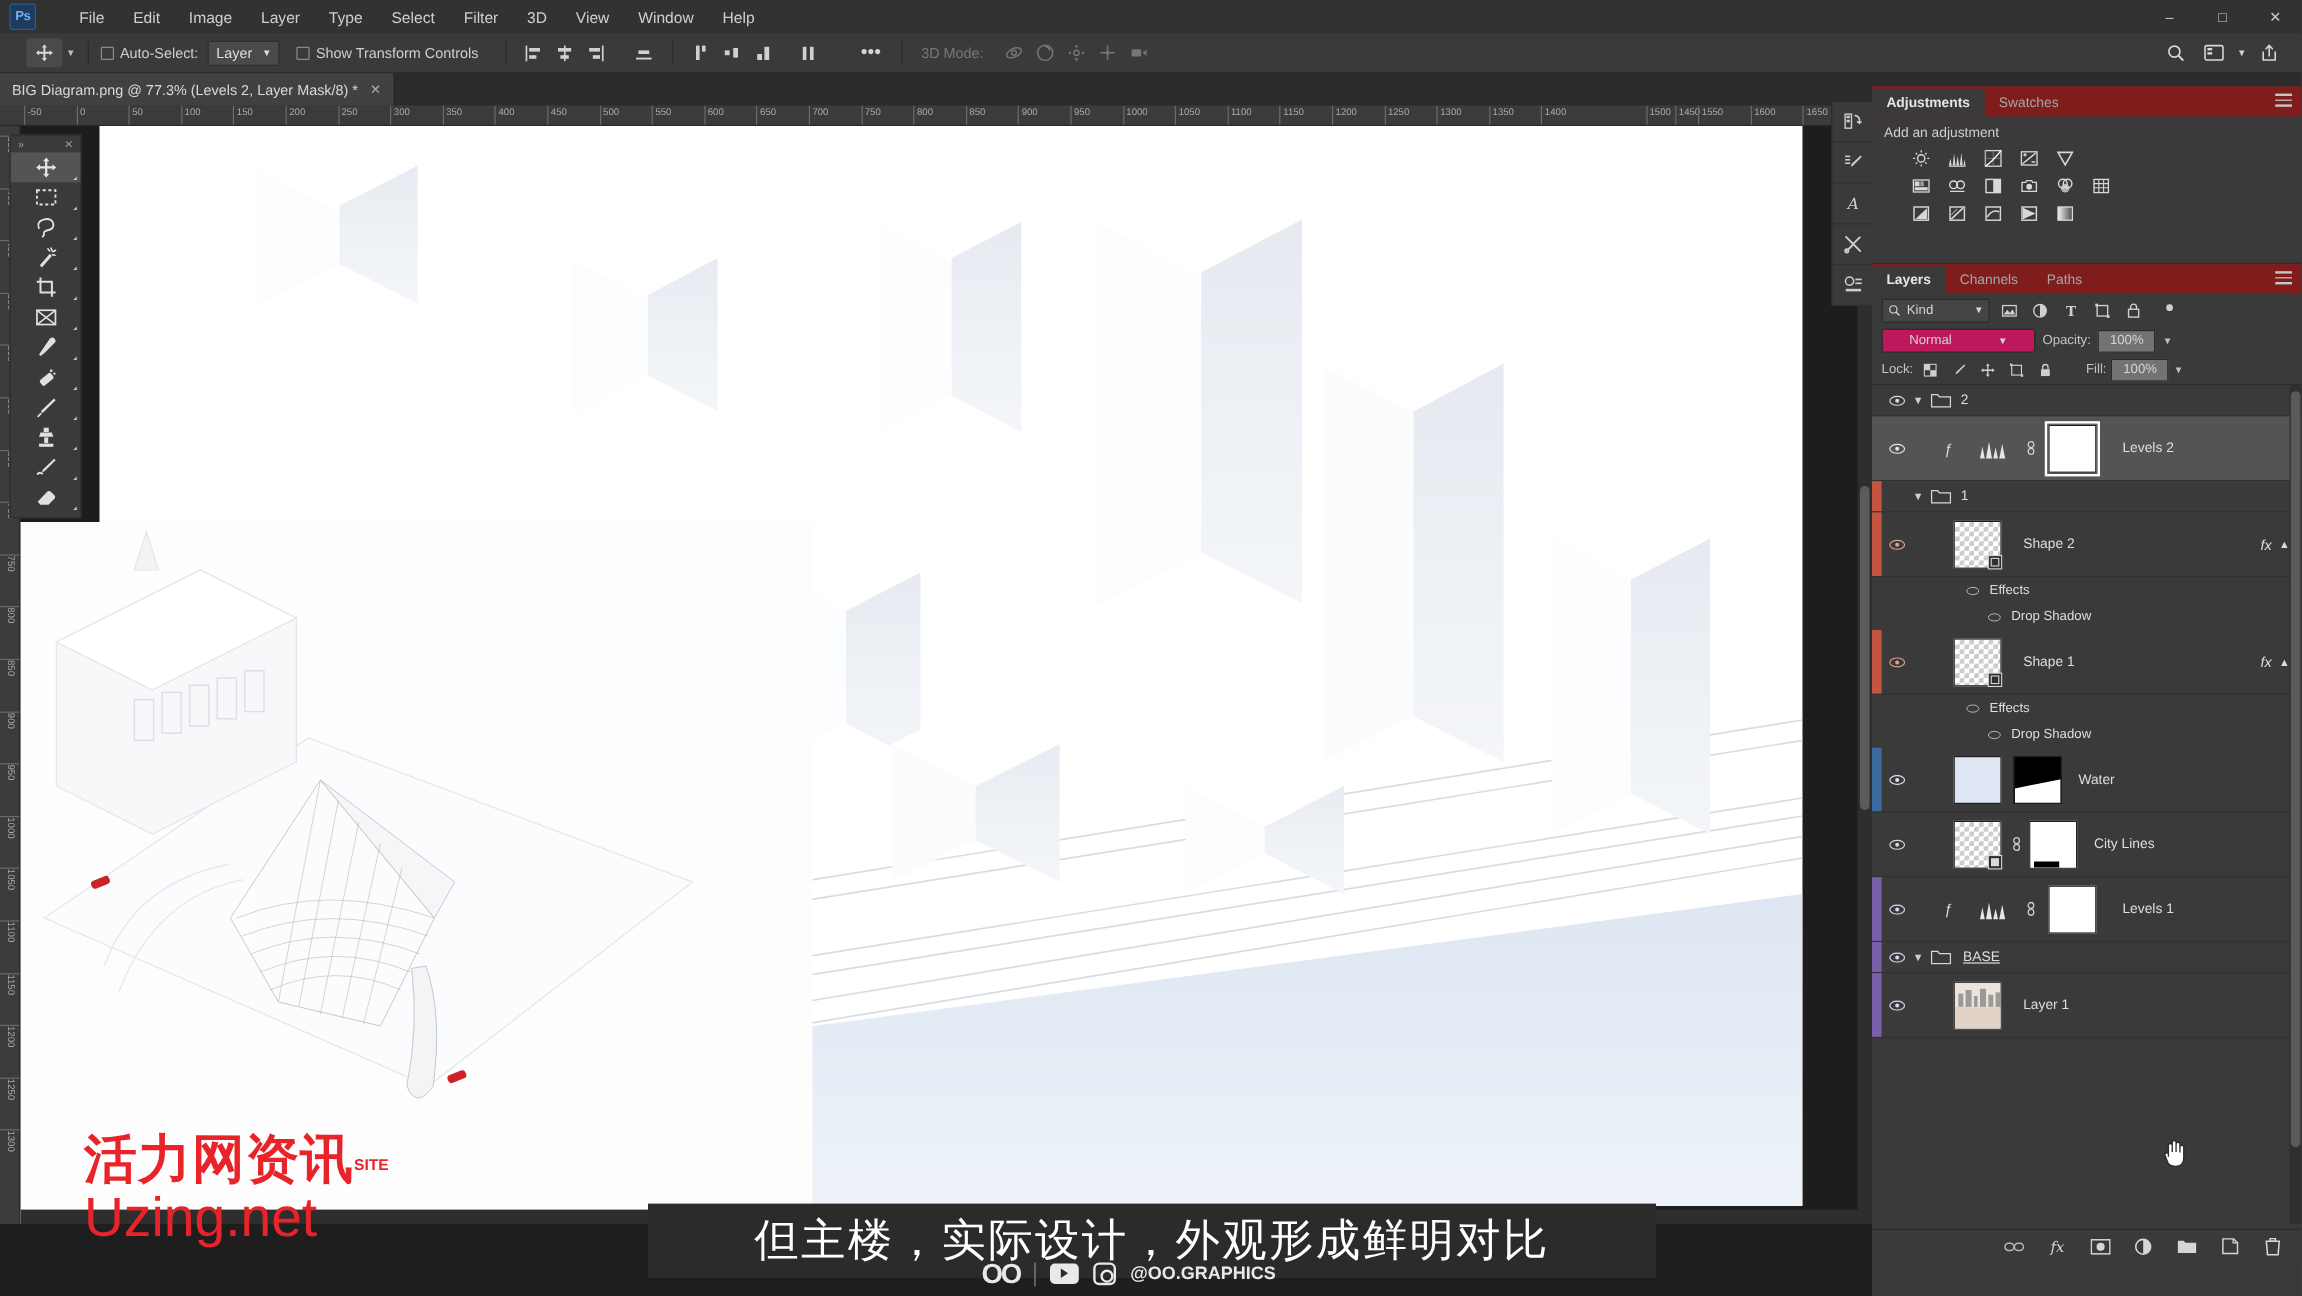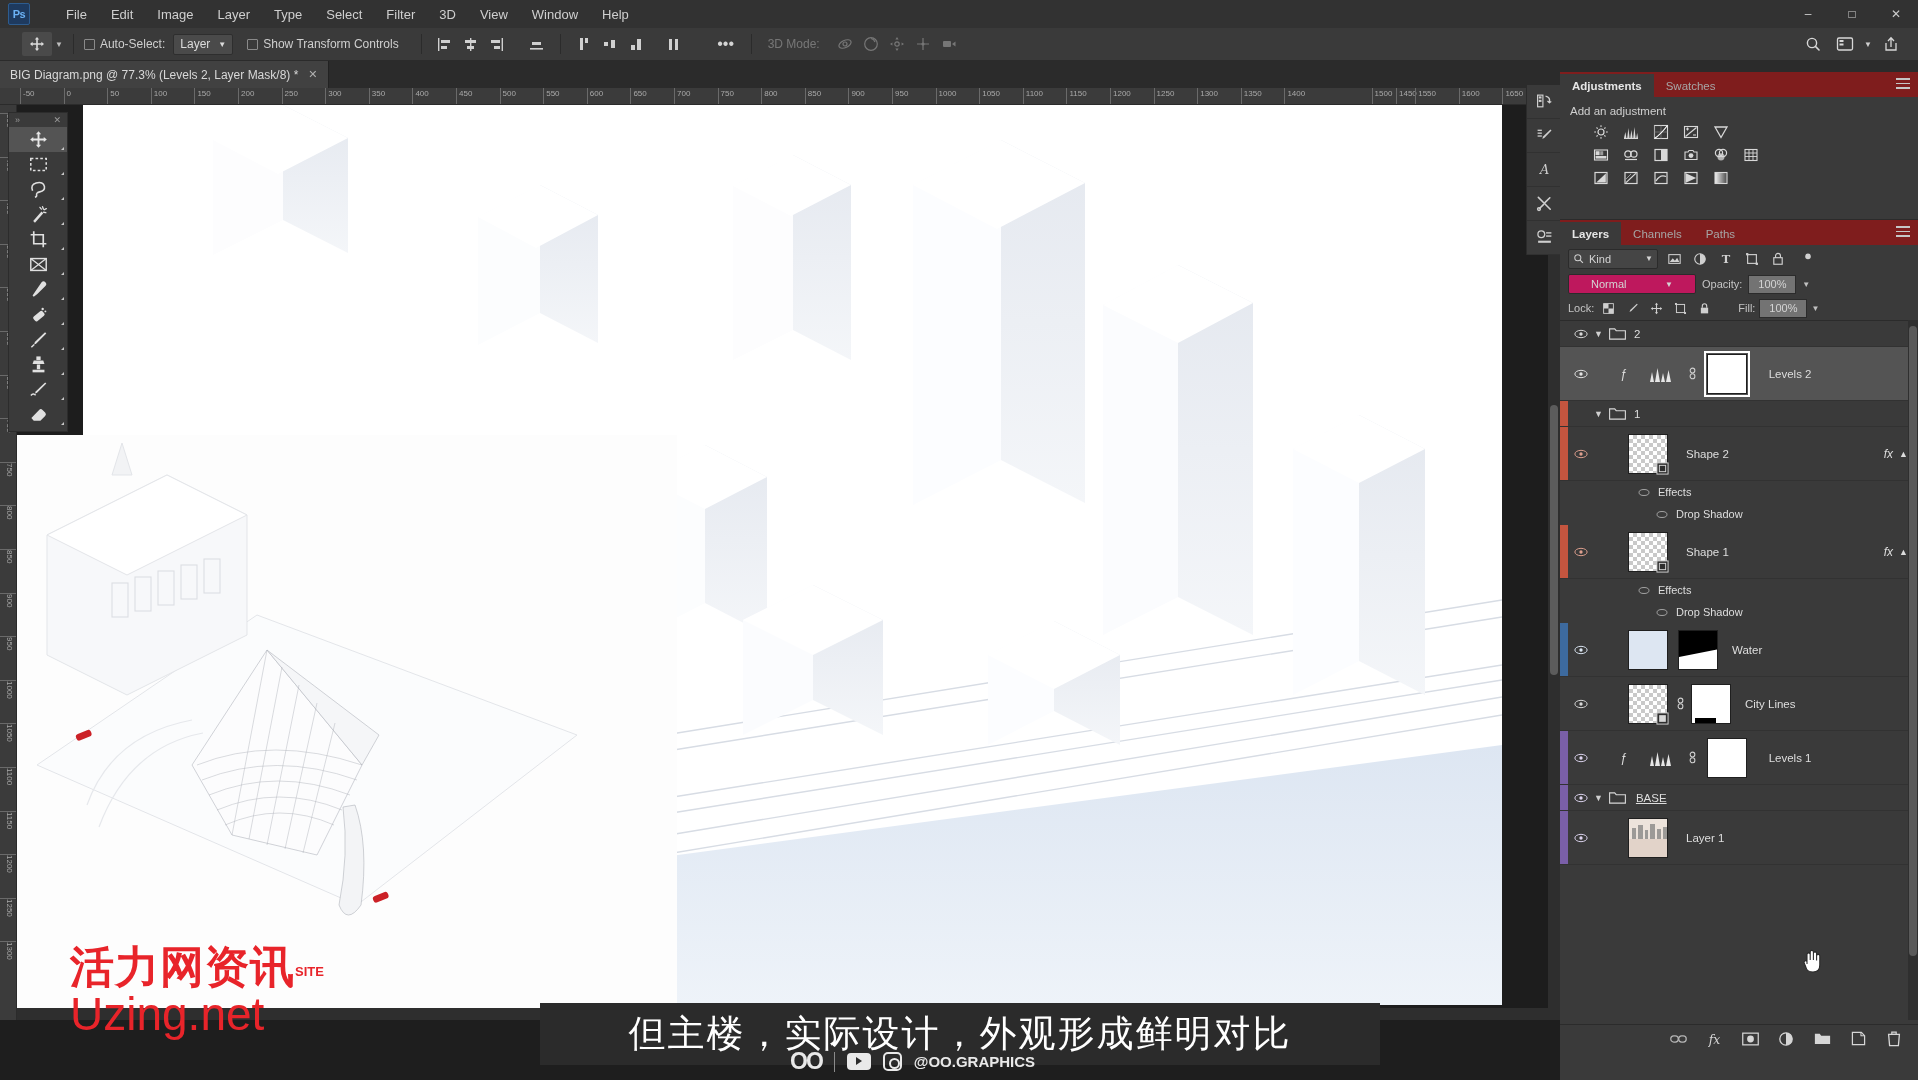--- a/index.html
+++ b/index.html
@@ -143,21 +143,21 @@
   .wm .url { font-size:46px; color:#e8242a; line-height:1; margin-top:2px;}
   .brand { position:absolute; left:790px; top:1048px; display:flex; align-items:center;
     gap:12px; z-index:95; color:#e9e9e9; font-size:15px; font-weight:bold;}
   .insta { width:19px; height:19px; border:2px solid #e9e9e9; border-radius:5px;
     position:relative;}
   .insta:after{content:"";position:absolute;left:4px;top:4px;width:7px;height:7px;
     border:2px solid #e9e9e9;border-radius:50%;}
   .ytb { width:24px; height:17px; background:#e9e9e9; border-radius:4px; position:relative;}
   .ytb:after{content:"";position:absolute;left:9px;top:4px;border-left:6px solid #2b2b2b;
     border-top:4px solid transparent;border-bottom:4px solid transparent;}
-  .oo { color:#e9e9e9; font-size:23px; font-weight:bold; letter-spacing:-2px; }
+  .oo { color:#e9e9e9; font-size:23px; font-weight:bold; letter-spacing:-2px;margin-left:28px; }
 
   .cursor-hand { position:absolute; right:95px; top:948px; z-index:70; }
   svg { display:block; }
 </style>
 </head>
 <body>
 
 <div class="app">
 
   <div class="titlebar">

